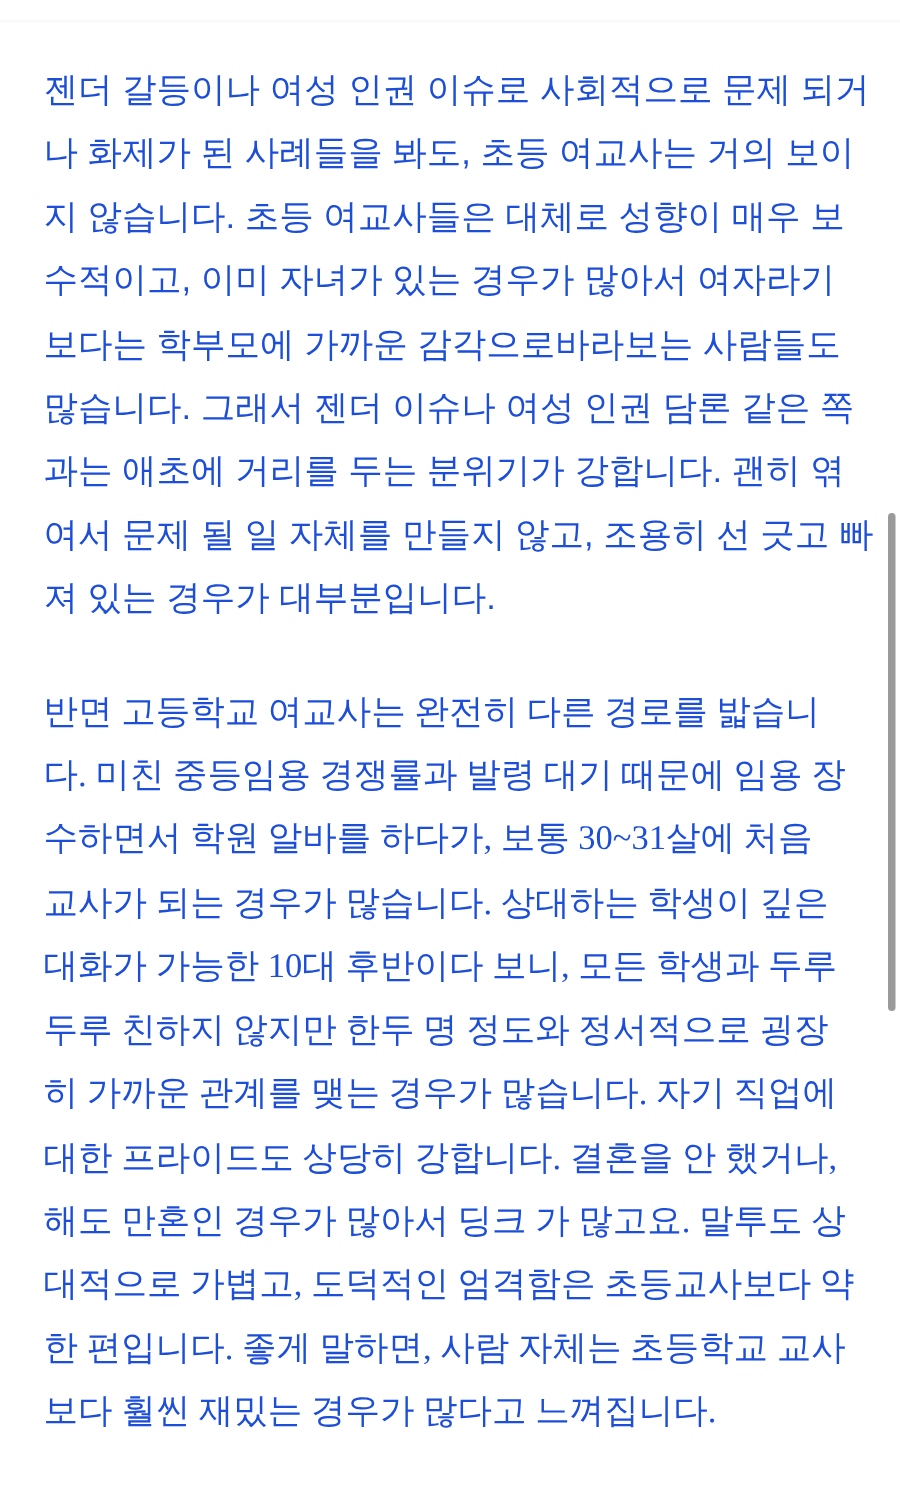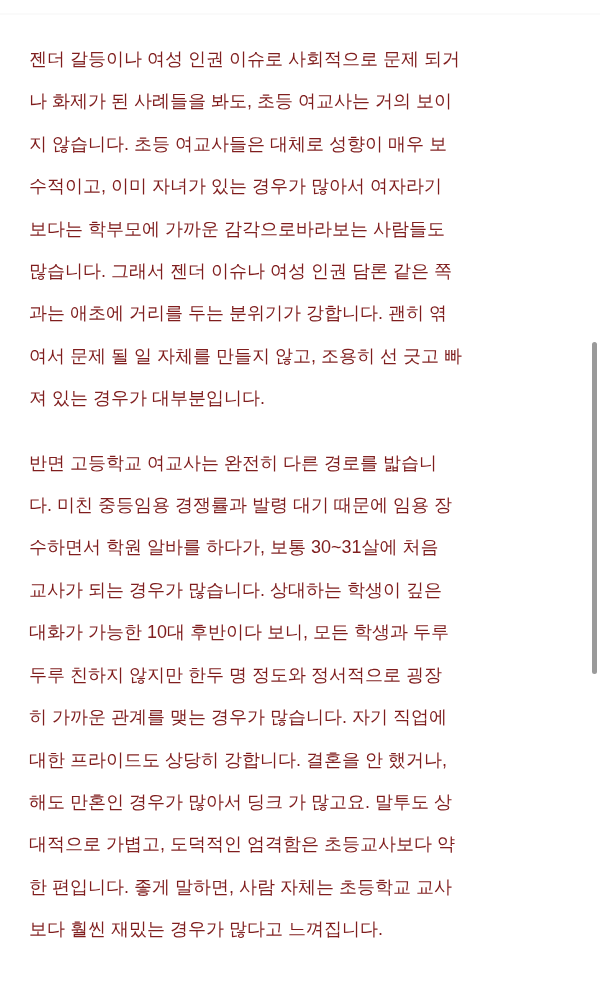--- a/index.html
+++ b/index.html
@@ -23,30 +23,31 @@
     background: #fafafa;
   }
   .doc {
     position: absolute;
     left: 29px;
     top: 38px;
     width: 557px;
   }
   .para {
     margin: 0;
-    font-size: 18px;
+    font-size: 23px;
     line-height: 42.4px;
     font-weight: 400;
-    color: #7f1d1d;
+    color: #1d4ed8;
     white-space: pre-line;      
     word-break: normal;
     letter-spacing: 0;
   }
   .para + .para {
-    margin-top: 22px;         
+    margin-top: 34px;         
+    font-family: Liberation Serif, serif;
   }
   .scrollbar-thumb {
     position: absolute;
     left: 592px;
     top: 342px;
     width: 5px;
     height: 332px;
     border-radius: 3px;
     background: #9a9a9a;
   }

